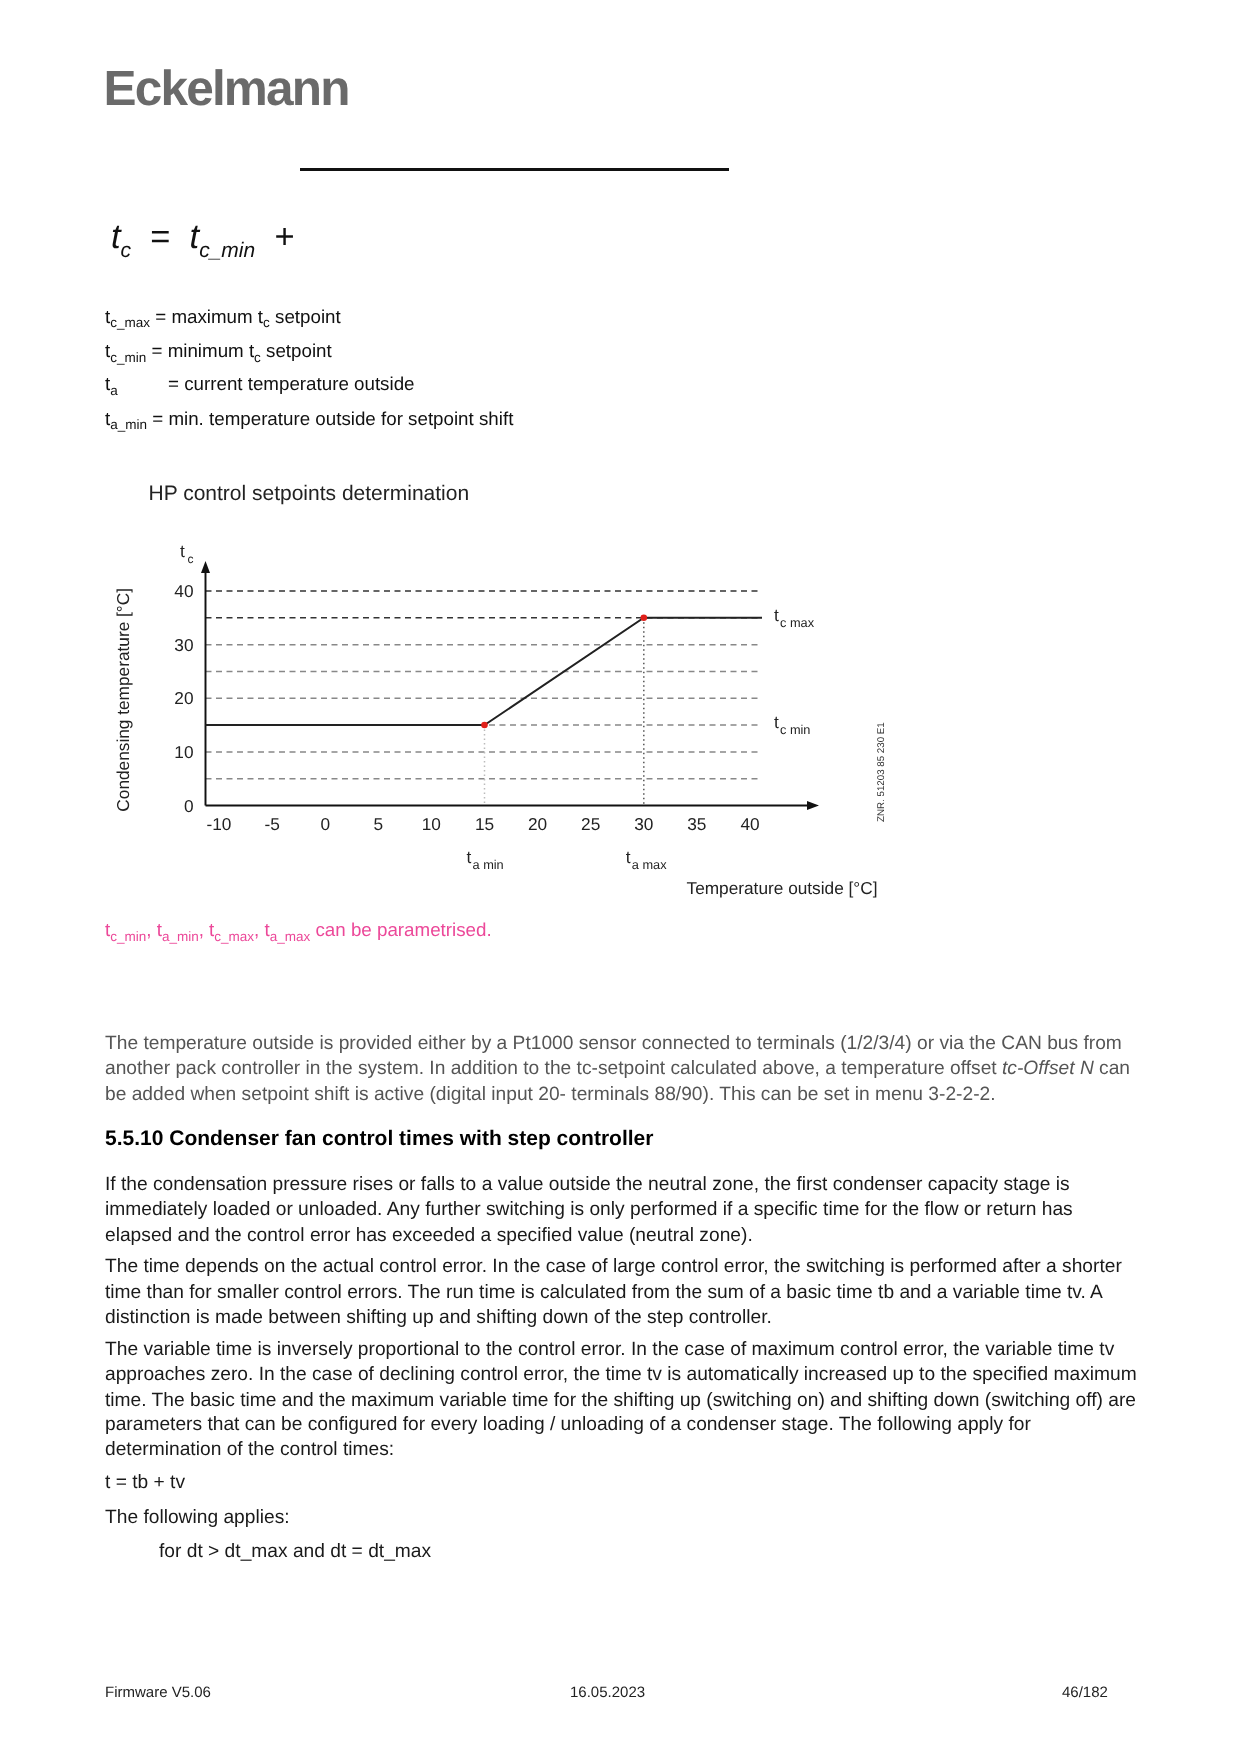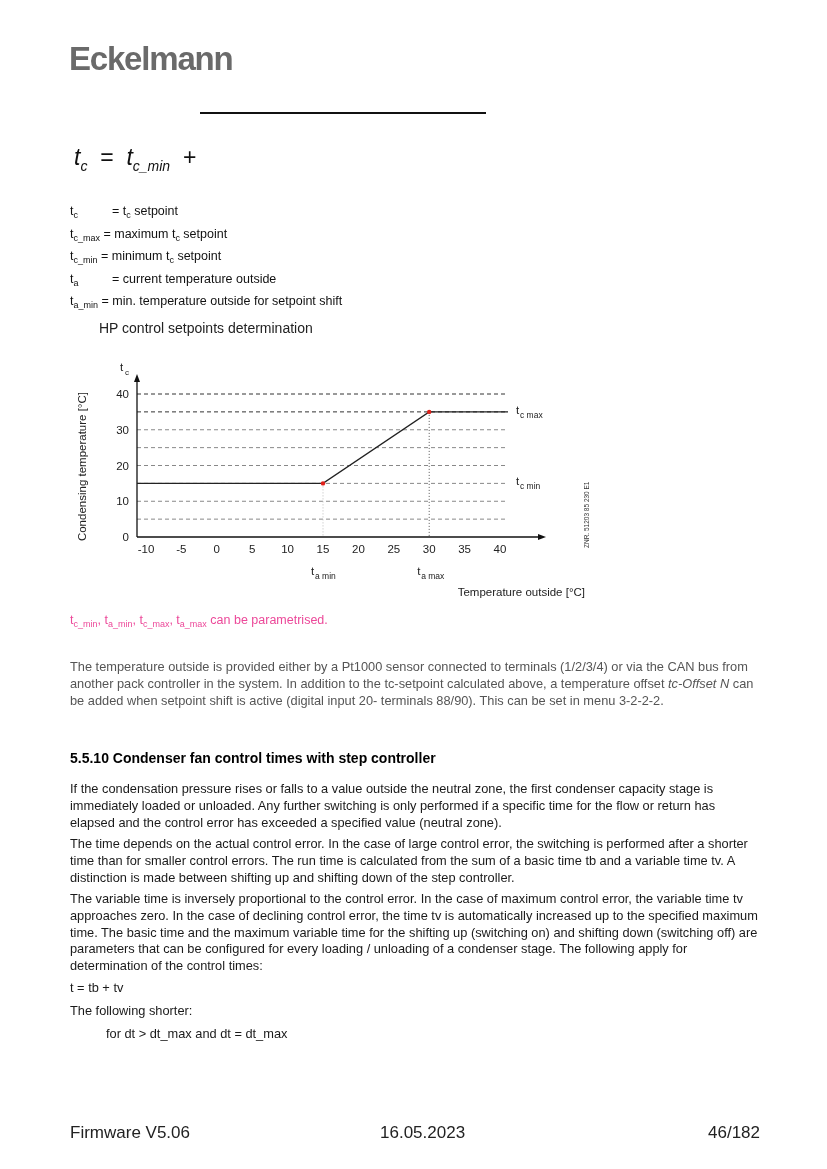--- a/index.html
+++ b/index.html
@@ -18,45 +18,44 @@
   .formula .br { font-style: normal; font-size: 28px; vertical-align: -2px; }
   .defs { position: absolute; left: 70px; top: 202px; font-size: 12.5px; line-height: 18.5px; color: #111; }
   .defs .row { position: relative; white-space: nowrap; }
   .defs sub { font-size: 9px; vertical-align: -3px; }
   .defs .sym { display: inline-block; min-width: 42px; }
   .chart-title { position: absolute; left: 99px; top: 320px; font-size: 14px; color: #222; }
   svg.chart { position: absolute; left: 70px; top: 350px; }
   .caption { position: absolute; left: 70px; top: 613px; font-size: 12.5px; color: #ec4899; white-space: nowrap; }
   .caption sub { font-size: 9px; vertical-align: -3px; }
   .para { position: absolute; left: 70px; width: 690px; font-size: 12.8px; line-height: 16.8px; }
-  .para.gray { color: #555; }
+  .para.gray { color: #555; margin-top: 28px; }
   .para.dark { color: #1a1a1a; }
   .para i { font-style: italic; }
   .heading { position: absolute; left: 70px; top: 750px; font-size: 14px; font-weight: bold; color: #000000; }
-  .footer { position: absolute; top: 1123px; font-size: 17px; color: #222; }
+  .footer { position: absolute; top: 1123px; font-size: 10px; color: #222; }
 </style>
 </head>
 <body>
 
 <div class="logo">Eckelmann</div>
 
 <div class="formula">
   <div class="lhs">
     <span>t</span><sub>c</sub>
     &nbsp;<span style="font-style:normal">=</span>&nbsp;
     <span>t</span><sub>c_min</sub>
     &nbsp;<span style="font-style:normal">+</span>
   </div>
   <div class="frac">
     <div class="bar"></div>
   </div>
 </div>
 
 <div class="defs">
-  <div class="row"><span class="sym"><span>t</span><sub>c</sub></span><span>= t</span><sub>c</sub><span> setpoint</span></div>
   <div class="row"><span>t</span><sub>c_max</sub> <span>= maximum t</span><sub>c</sub><span> setpoint</span></div>
   <div class="row"><span>t</span><sub>c_min</sub> <span>= minimum t</span><sub>c</sub><span> setpoint</span></div>
   <div class="row"><span class="sym"><span>t</span><sub>a</sub></span><span>= current temperature outside</span></div>
   <div class="row"><span>t</span><sub>a_min</sub> <span>= min. temperature outside for setpoint shift</span></div>
 </div>
 
 <div class="chart-title">HP control setpoints determination</div>
 
 <svg class="chart" id="chart" width="540" height="255" viewBox="0 0 540 255">
     <line x1="67" y1="169.125" x2="438" y2="169.125" stroke="#888" stroke-width="1" stroke-dasharray="4,3"></line>
@@ -115,18 +114,18 @@
 </div>
 
 <div class="para gray" style="top:659px;"><span>The temperature outside is provided either by a Pt1000 sensor connected to terminals (1/2/3/4) or via the CAN bus from another pack controller in the system. In addition to the tc-setpoint calculated above, a temperature offset </span><i>tc-Offset N</i><span> can be added when setpoint shift is active (digital input 20- terminals 88/90). This can be set in menu 3-2-2-2.</span></div>
 
 <div class="heading">5.5.10  Condenser fan control times with step controller</div>
 
 <div class="para dark" style="top:781px;">If the condensation pressure rises or falls to a value outside the neutral zone, the first condenser capacity stage is immediately loaded or unloaded. Any further switching is only performed if a specific time for the flow or return has elapsed and the control error has exceeded a specified value (neutral zone).</div>
 <div class="para dark" style="top:836px;">The time depends on the actual control error. In the case of large control error, the switching is performed after a shorter time than for smaller control errors. The run time is calculated from the sum of a basic time tb and a variable time tv. A distinction is made between shifting up and shifting down of the step controller.</div>
 <div class="para dark" style="top:891px;">The variable time is inversely proportional to the control error. In the case of maximum control error, the variable time tv approaches zero. In the case of declining control error, the time tv is automatically increased up to the specified maximum time. The basic time and the maximum variable time for the shifting up (switching on) and shifting down (switching off) are parameters that can be configured for every loading / unloading of a condenser stage. The following apply for determination of the control times:</div>
 <div class="para dark" style="top:980px;">t = tb + tv</div>
-<div class="para dark" style="top:1003px;">The following shorter:</div>
+<div class="para dark" style="top:1003px;">The following applies:</div>
 <div class="para dark" style="top:1026px;margin-left:36px;">for dt &gt; dt_max and dt = dt_max</div>
 
 <div class="footer" style="left:70px;">Firmware V5.06</div>
 <div class="footer" style="left:380px;">16.05.2023</div>
 <div class="footer" style="left:708px;">46/182</div>
 
 </body></html>

